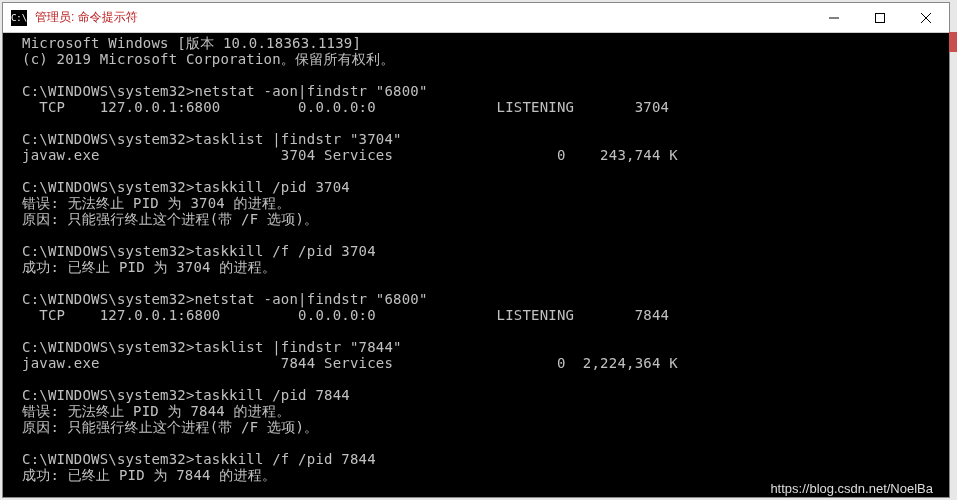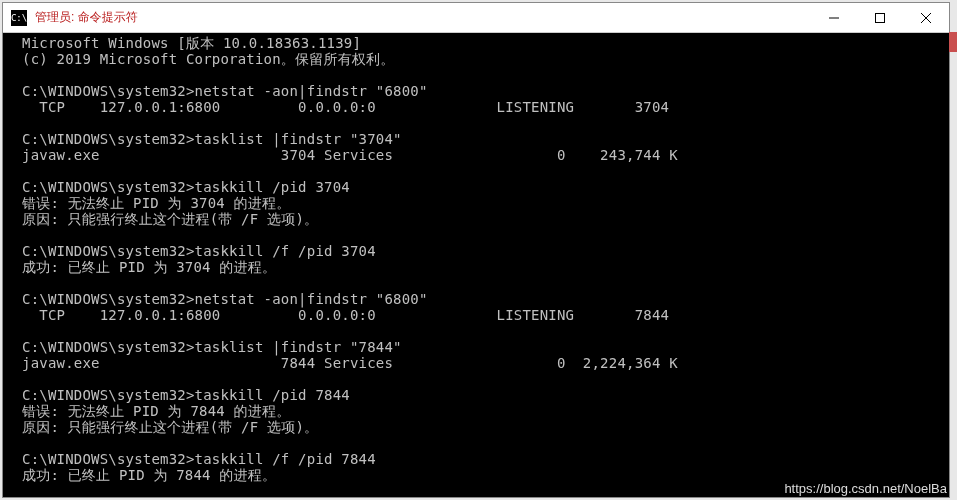--- a/index.html
+++ b/index.html
@@ -4,21 +4,21 @@
 <style>
   * { margin: 0; padding: 0; box-sizing: border-box; }
   html, body { width: 957px; height: 500px; font-family: "Microsoft YaHei", "SimSun", sans-serif; background: #e8e8e8; overflow: hidden; }
   .window { width: 948px; height: 496px; background: #000; border: 1px solid #888; position: relative; margin: 2px; }
   .titlebar { height: 30px; background: #fff; display: flex; align-items: center; border-bottom: 1px solid #ccc; }
   .titlebar-icon { width: 16px; height: 16px; margin: 0 8px; background: #000; display: flex; align-items: center; justify-content: center; font-size: 9px; color: #fff; font-family: monospace; }
   .titlebar-text { flex: 1; font-size: 12px; color: #b91c1c; }
   .titlebar-controls { display: flex; height: 100%; }
   .titlebar-btn { width: 46px; height: 100%; display: flex; align-items: center; justify-content: center; font-size: 12px; color: #000; }
   .console { background: #000; color: #c0c0c0; font-family: "NSimSun", "SimSun", "Consolas", monospace; font-size: 14px; line-height: 16px; padding: 2px 19px; white-space: pre; overflow: hidden; height: calc(100% - 30px); letter-spacing: 0.2px; }
-  .watermark { position: absolute; bottom: 4px; right: 10px; font-size: 13px; color: #ddd; text-shadow: 0 0 2px #000; font-family: Arial, sans-serif; }
+  .watermark { position: absolute; bottom: 4px; right: 24px; font-size: 13px; color: #ddd; text-shadow: 0 0 2px #000; font-family: Arial, sans-serif; }
   .side-strip { position: absolute; right: 0; top: 32px; width: 8px; height: 20px; background: #c94f4f; }
   .svg-icon { display: block; }
 </style>
 </head>
 <body>
 
 <div class="window">
   <div class="titlebar">
     <div class="titlebar-icon">
         <span>C:\</span>

